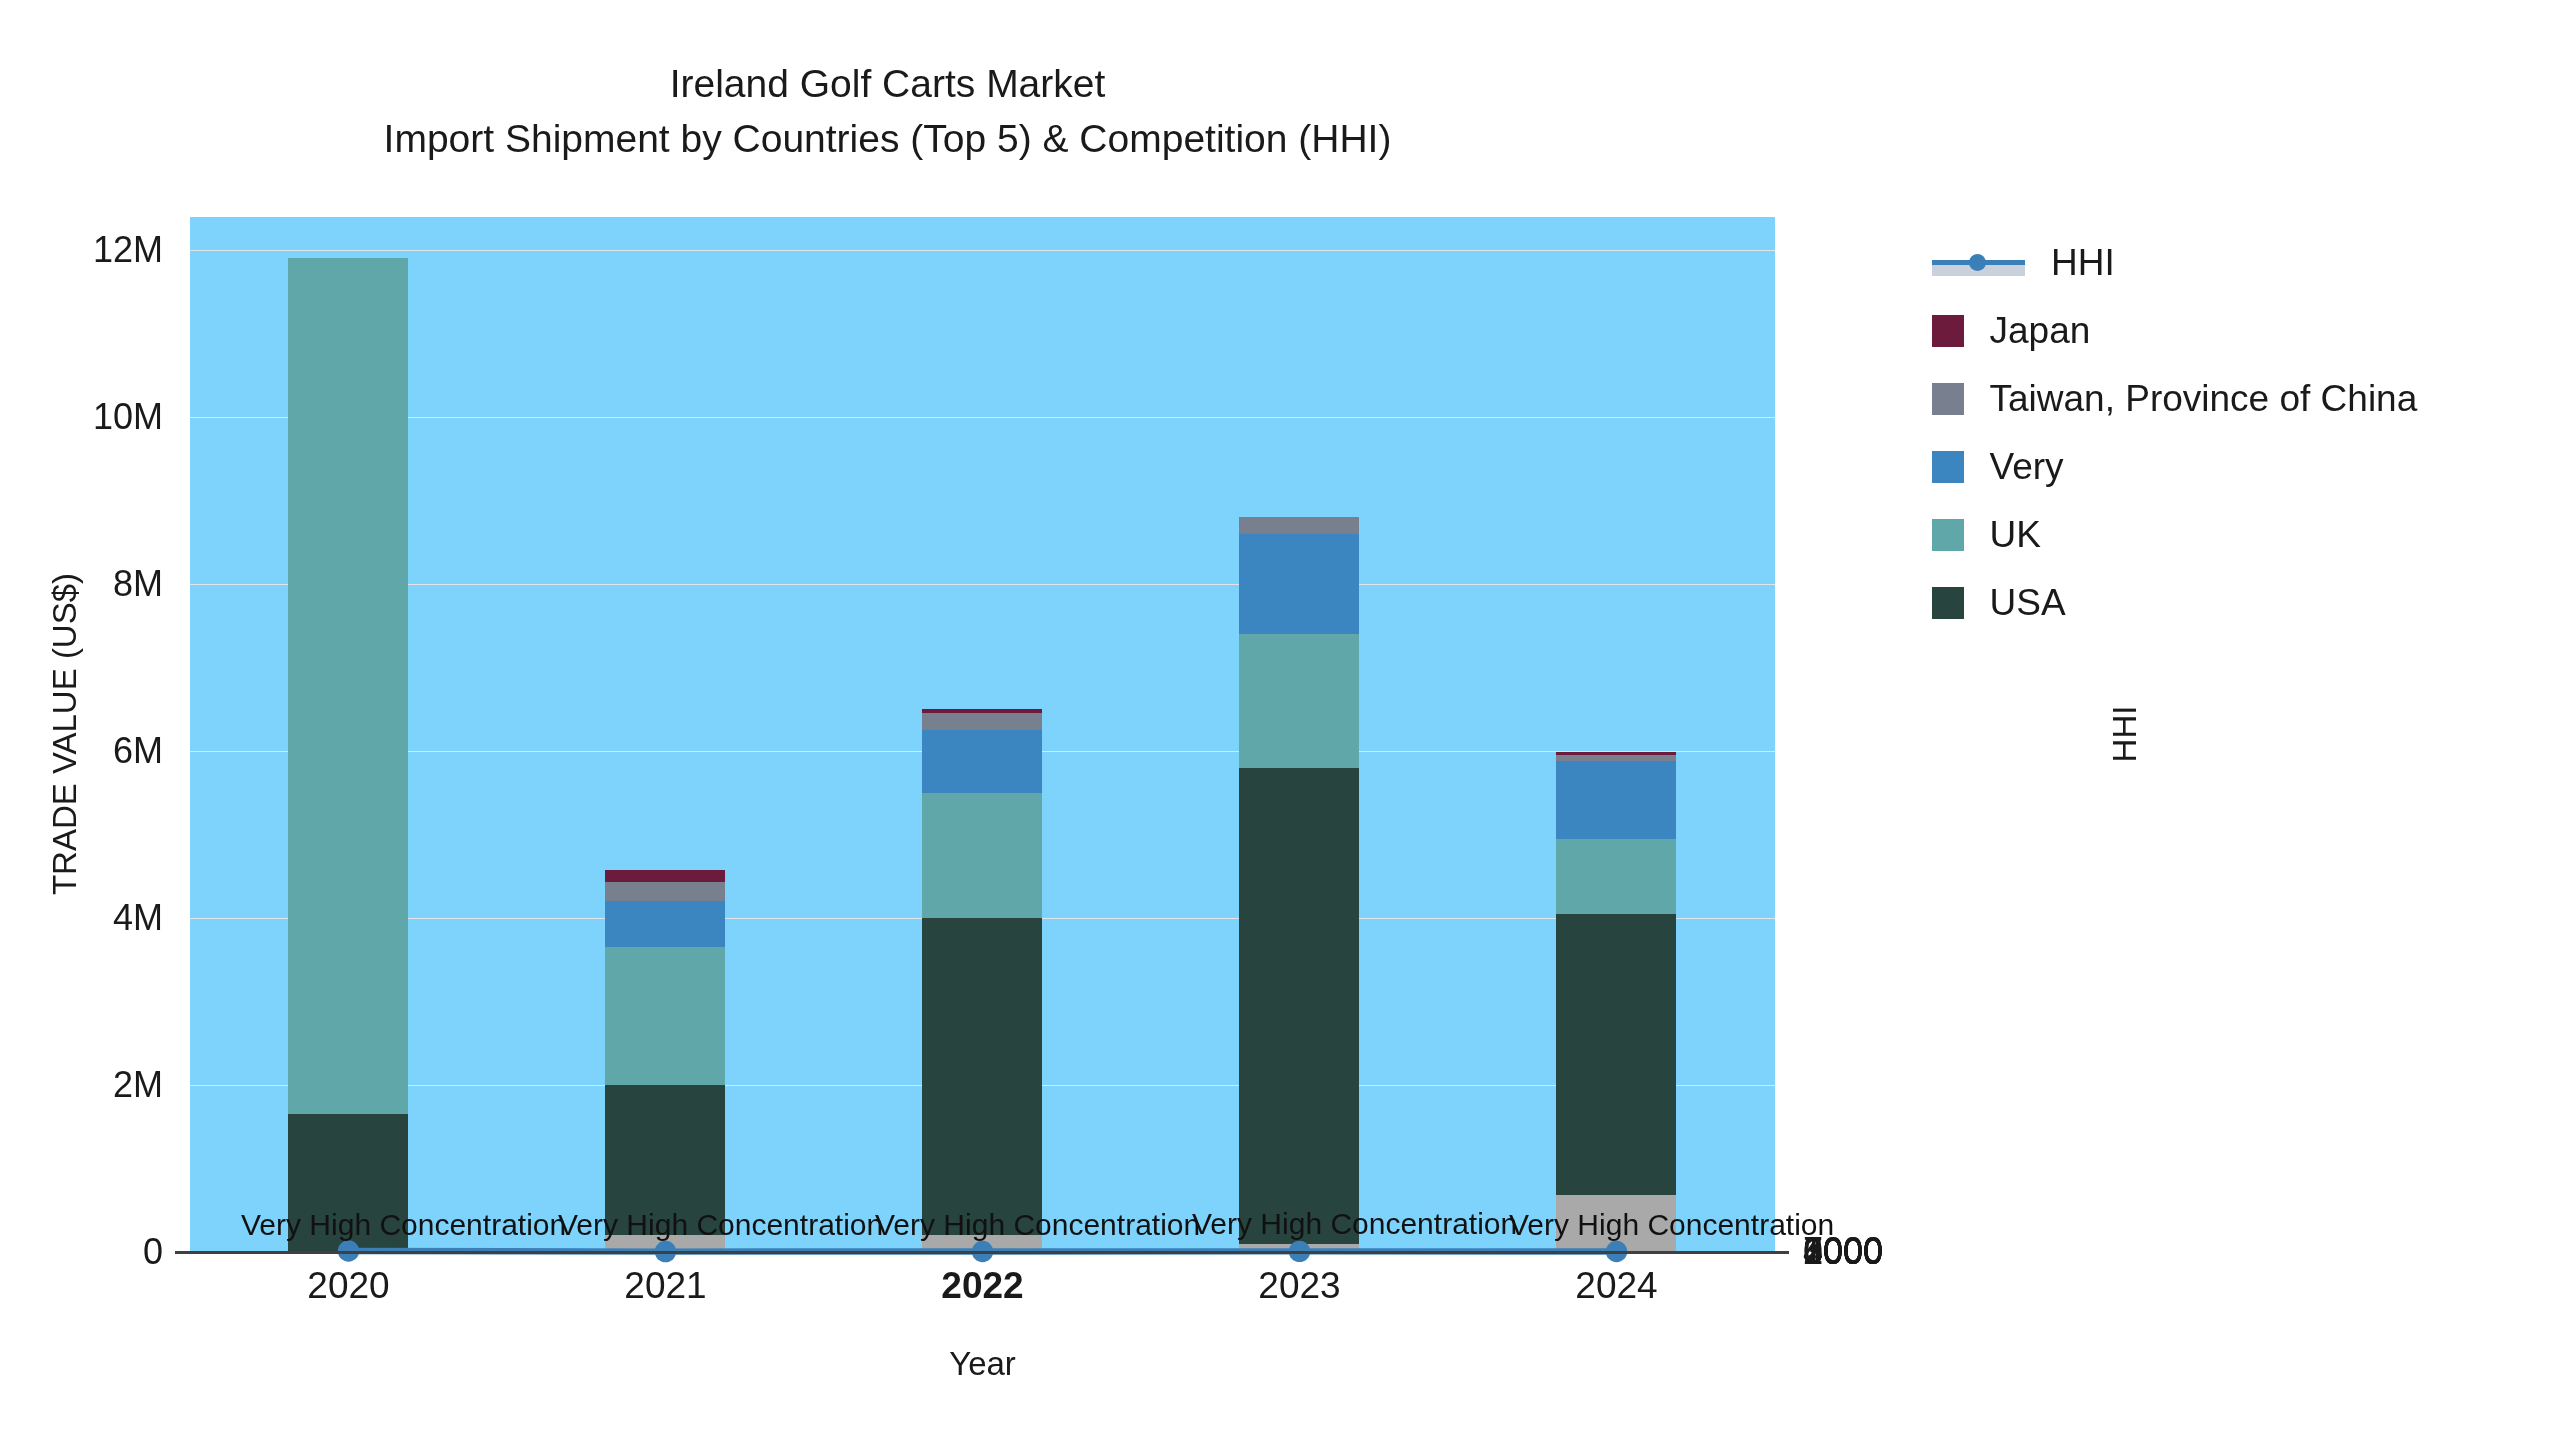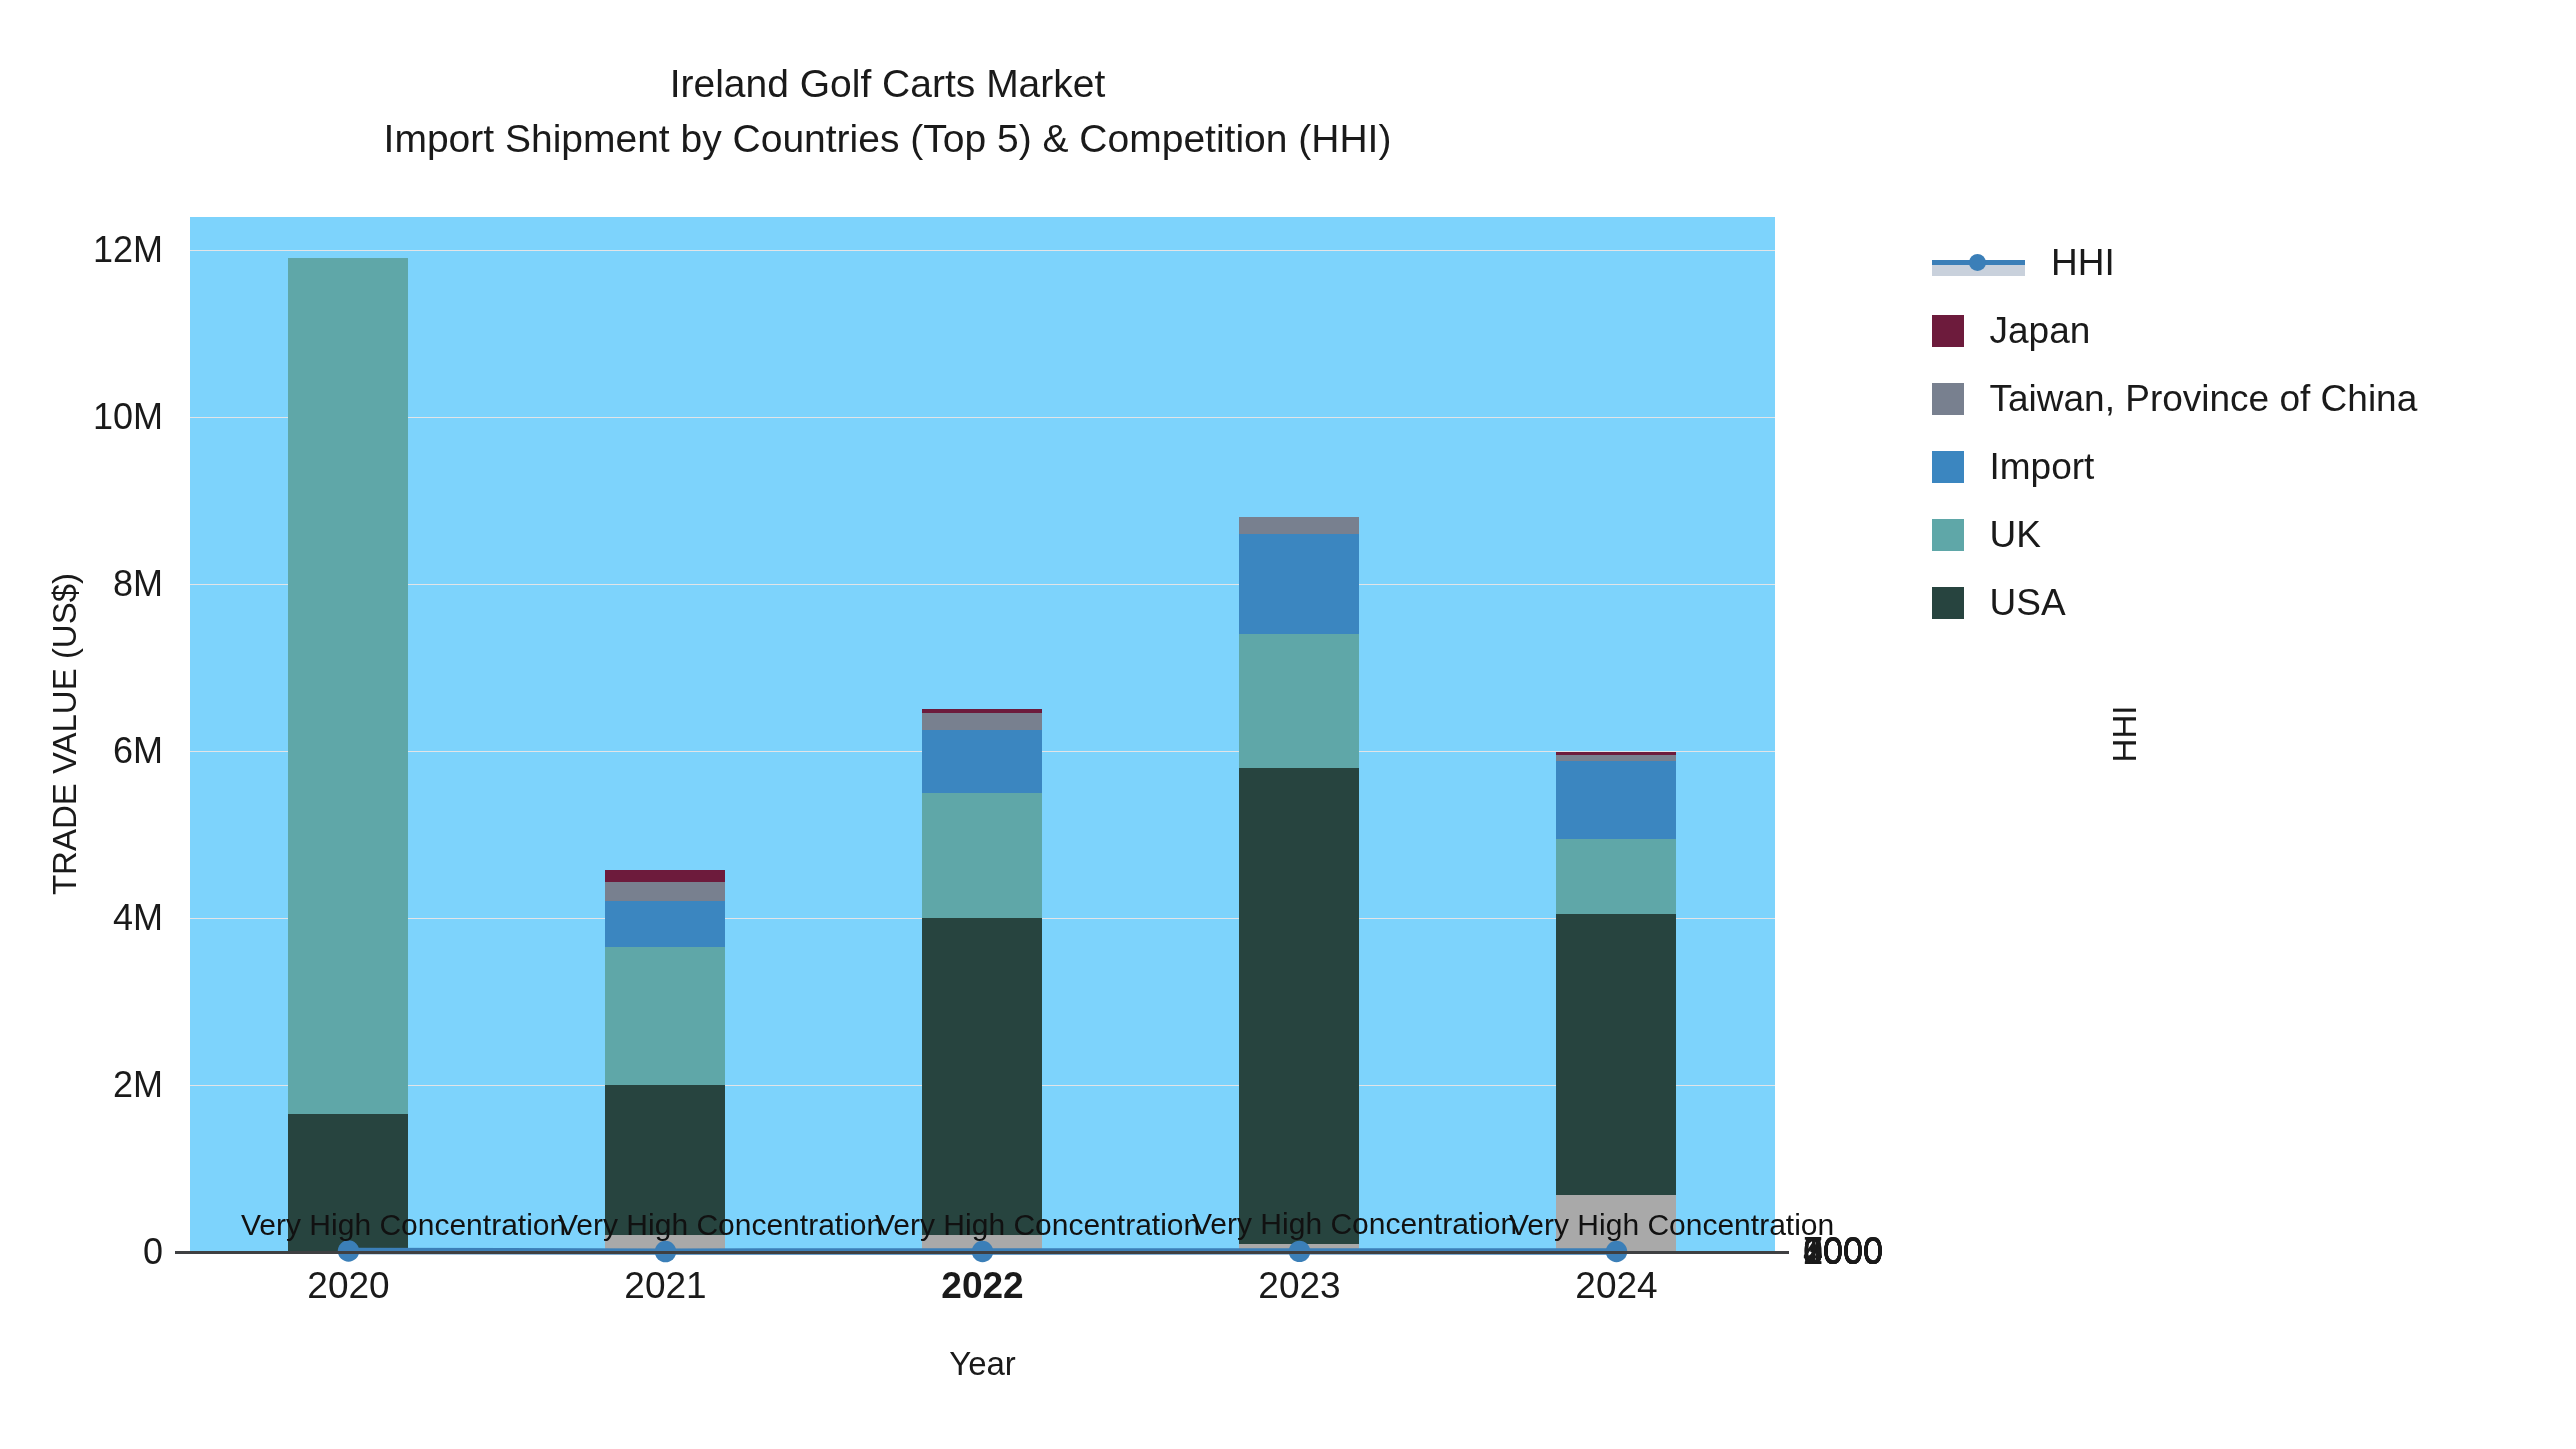--- a/index.html
+++ b/index.html
@@ -175,21 +175,21 @@
       <div class="legend-row">
         <div class="swatch" style="background: rgb(109, 27, 60);"></div>
         <div class="legend-label">Japan</div>
       </div>
       <div class="legend-row">
         <div class="swatch" style="background: rgb(120, 128, 143);"></div>
         <div class="legend-label">Taiwan, Province of China</div>
       </div>
       <div class="legend-row">
         <div class="swatch" style="background: rgb(59, 134, 192);"></div>
-        <div class="legend-label">Import</div>
+        <div class="legend-label">Very</div>
       </div>
       <div class="legend-row">
         <div class="swatch" style="background: rgb(95, 167, 168);"></div>
         <div class="legend-label">UK</div>
       </div>
       <div class="legend-row">
         <div class="swatch" style="background: rgb(39, 68, 63);"></div>
         <div class="legend-label">USA</div>
       </div>
     </div>

